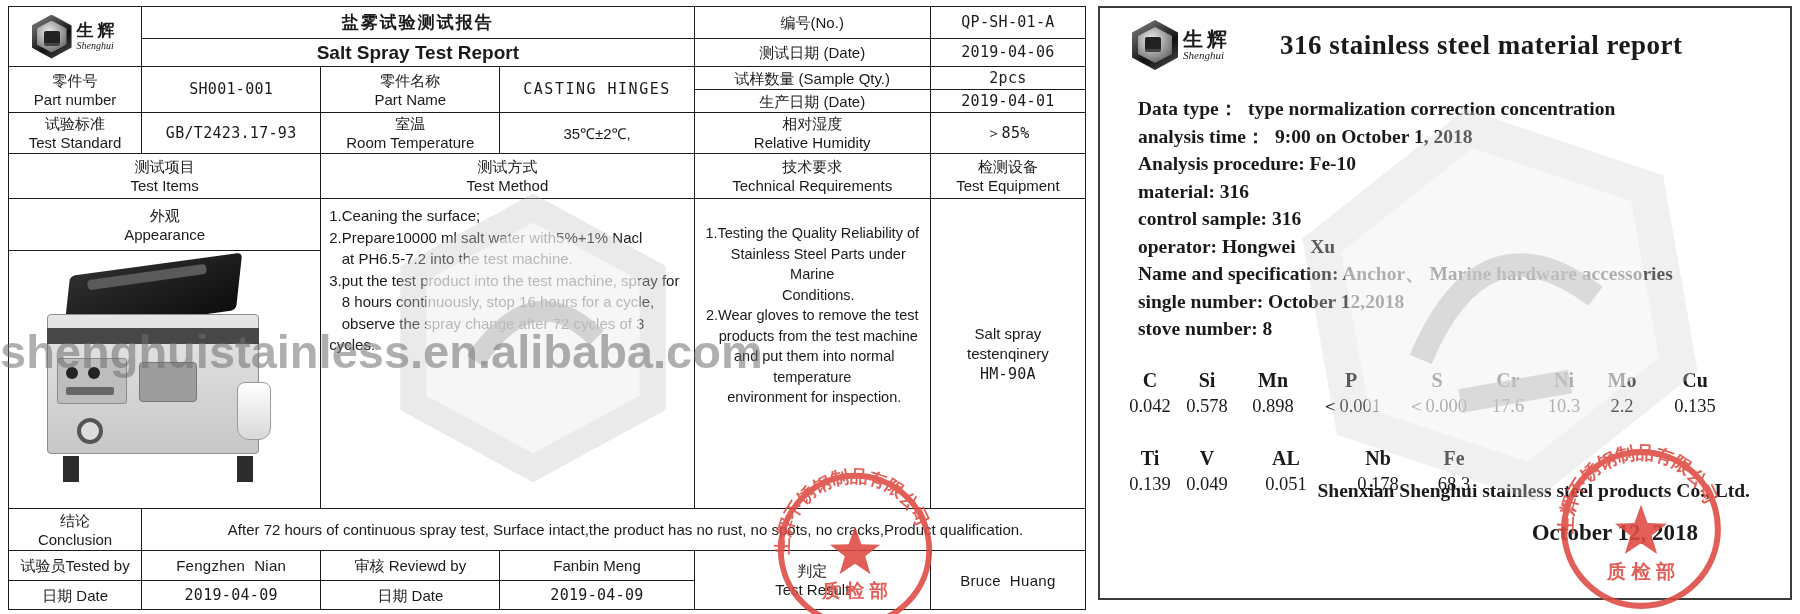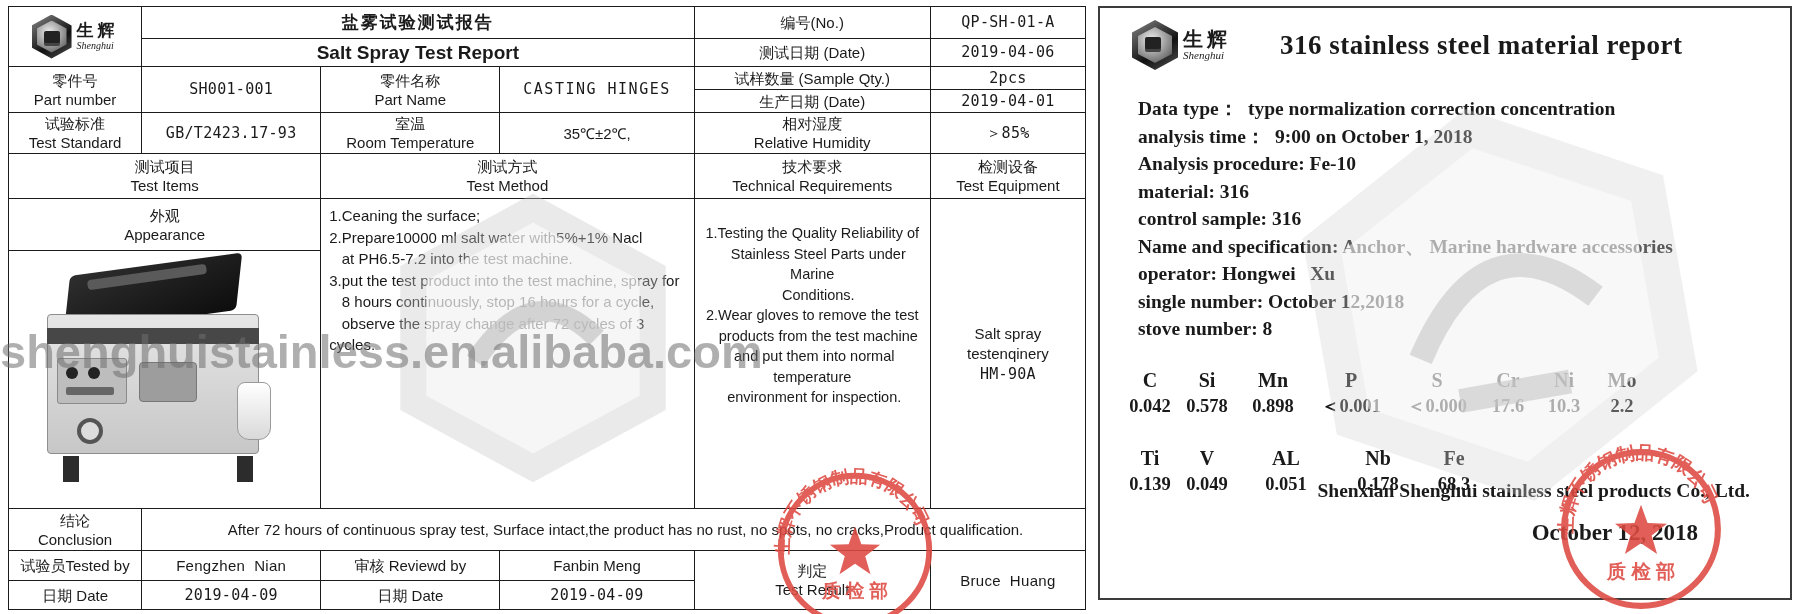--- a/index.html
+++ b/index.html
@@ -70,21 +70,21 @@
                border:2px solid #3c3c3c; font-family:"Liberation Serif", serif; }
   .rd-logo { position:absolute; left:32px; top:12px; }
   .rd-title { padding:22px 0 0 180px; font-size:27px; font-weight:700; letter-spacing:0.5px; }
   .rd-info { margin:34px 0 0 18px; }
   .rd-info div { font-weight:700; font-size:19.5px; line-height:27.5px; white-space:pre-wrap;margin-left:20px; }
   .rd-elements { margin:24px 0 0 24px; }
   .el-row { display:flex; }
   .el-row.second { margin-top:26px; }
   .el-col { text-align:center; }
   .el-sym { font-weight:700; font-size:20px; line-height:26px; }
-  .el-val { font-weight:700; font-size:18.5px; line-height:26px; white-space:pre; }
+  .el-val { font-weight:400; font-size:18.5px; line-height:26px; white-space:pre; }
   .rd-footer { position:absolute; right:40px; bottom:52px; text-align:right; }
   .rd-company { font-weight:700; font-size:19.5px; }
   .rd-date { font-weight:700; font-size:23px; margin-top:18px; padding-right:52px; }
 </style>
 </head>
 <body>
 
 <div class="page">
 
   <div class="doc-left">
@@ -290,22 +290,22 @@
     </div>
 
     <div class="rd-title">316 stainless steel material report</div>
 
     <div class="rd-info">
       <div>Data type：  type normalization correction concentration</div>
       <div>analysis time：  9:00 on October 1, 2018</div>
       <div>Analysis procedure: Fe-10</div>
       <div>material: 316</div>
       <div>control sample: 316</div>
+      <div>operator: Hongwei   Xu</div>
       <div>Name and specification: Anchor、 Marine hardware accessories</div>
-      <div>operator: Hongwei   Xu</div>
       <div>single number: October 12,2018</div>
       <div>stove number: 8</div>
     </div>
 
     <div class="rd-elements">
       <div class="el-row">
         <div class="el-col" style="width:52px">
             <div class="el-sym">C</div>
             <div class="el-val">0.042</div>
           </div>
@@ -329,20 +329,24 @@
             <div class="el-sym">Cr</div>
             <div class="el-val">17.6</div>
           </div>
         <div class="el-col" style="width:56px">
             <div class="el-sym">Ni</div>
             <div class="el-val">10.3</div>
           </div>
         <div class="el-col" style="width:60px">
             <div class="el-sym">Mo</div>
             <div class="el-val">2.2</div>
+          </div>
+        <div class="el-col" style="width:86px">
+            <div class="el-sym">Cu</div>
+            <div class="el-val">0.135</div>
           </div>
       </div>
       <div class="el-row second">
         <div class="el-col" style="width:52px">
             <div class="el-sym">Ti</div>
             <div class="el-val">0.139</div>
           </div>
         <div class="el-col" style="width:62px">
             <div class="el-sym">V</div>
             <div class="el-val">0.049</div>

